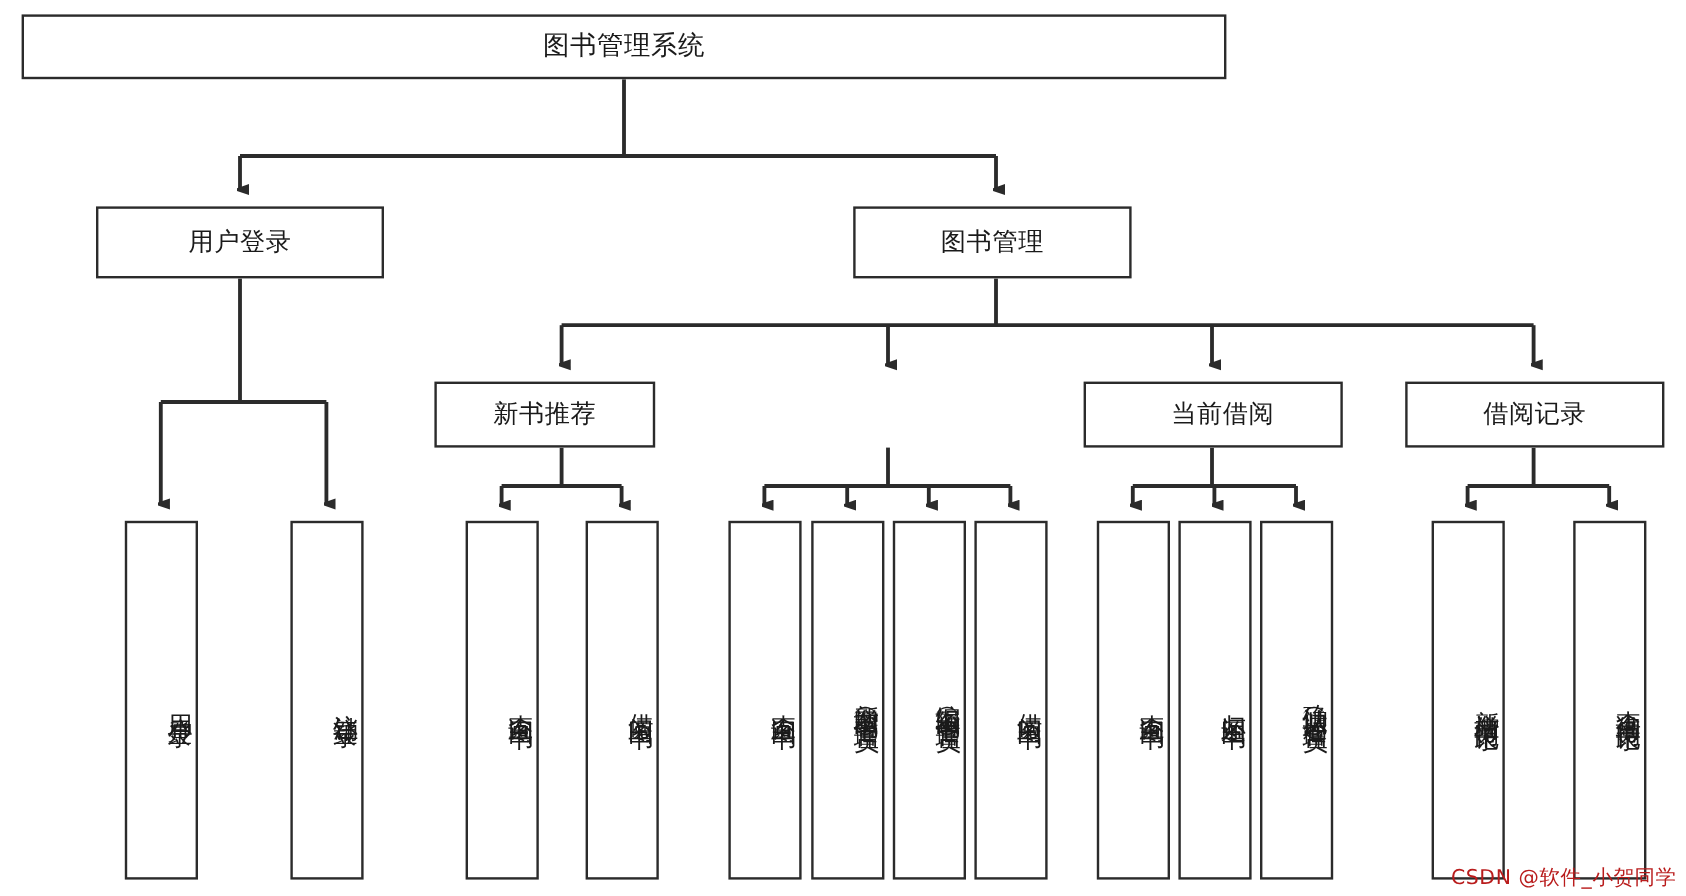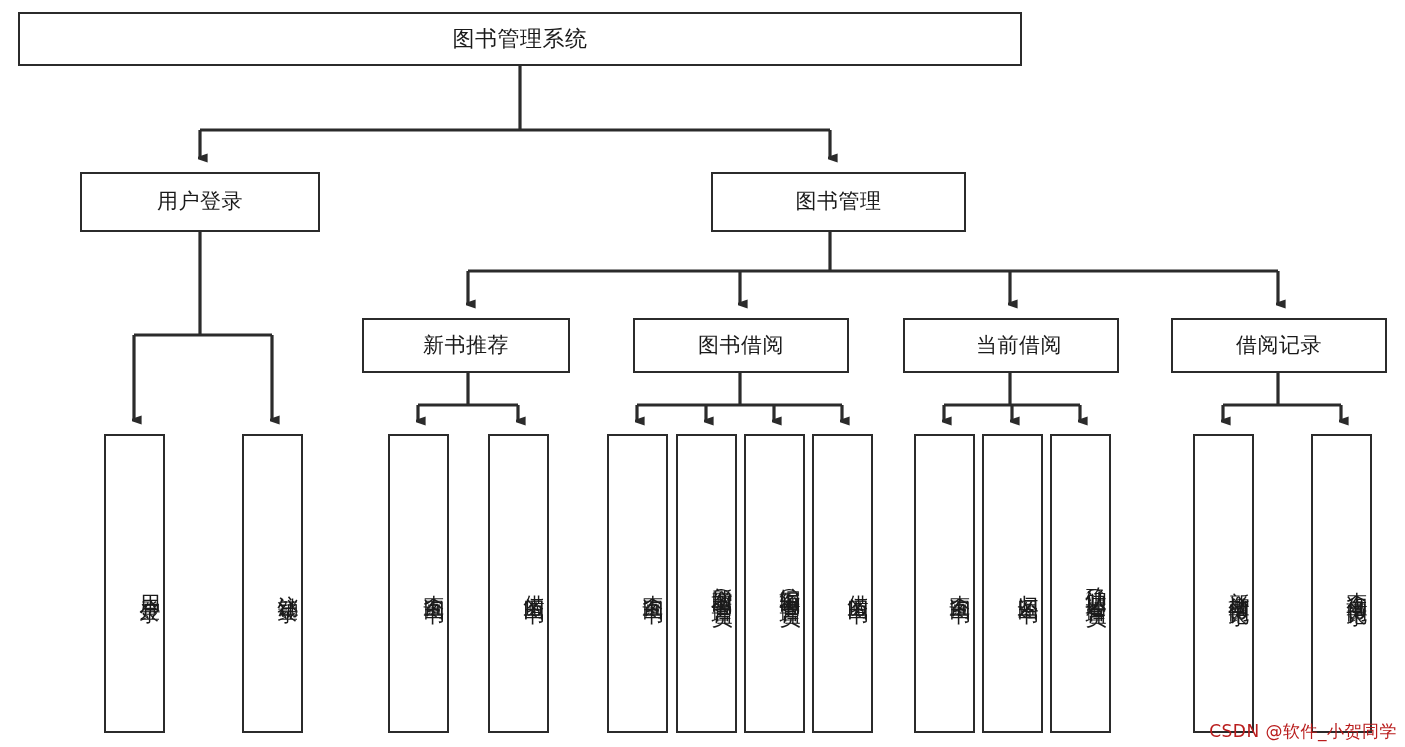--- a/index.html
+++ b/index.html
@@ -127,29 +127,26 @@
     </g>
   </svg>
 
   <div class="node node-h node-root" style="left:18px; top:12px; width:1004px; height:54px;">
     <span>图书管理系统</span>
   </div>
 
   <div class="node node-h" style="left:80px; top:172px; width:240px; height:60px;">
     <span>用户登录</span>
   </div>
-  <div class="node node-h" style="left:711px; top:172px; width:255px; height:60px;">
+  <div class="node node-h" style="left:711px; top:172px; width:232px; height:60px;">
     <span>图书管理</span>
   </div>
 
-  <div class="node node-h" style="left:362px; top:318px; width:208px; height:55px;">
+  <div class="node node-h" style="left:362px; top:318px; width:184px; height:55px;">
     <span>新书推荐</span>
-  </div>
-  <div class="node node-h" style="left:633px; top:318px; width:216px; height:55px;">
-    <span>图书借阅</span>
   </div>
   <div class="node node-h" style="left:903px; top:318px; width:216px; height:55px;padding-left:16px;">
     <span>当前借阅</span>
   </div>
   <div class="node node-h" style="left:1171px; top:318px; width:216px; height:55px;">
     <span>借阅记录</span>
   </div>
 
   <div class="node node-v" style="left:104px; top:434px; width:61px; height:299px;">
     <span class="vtext">用户登录</span>

